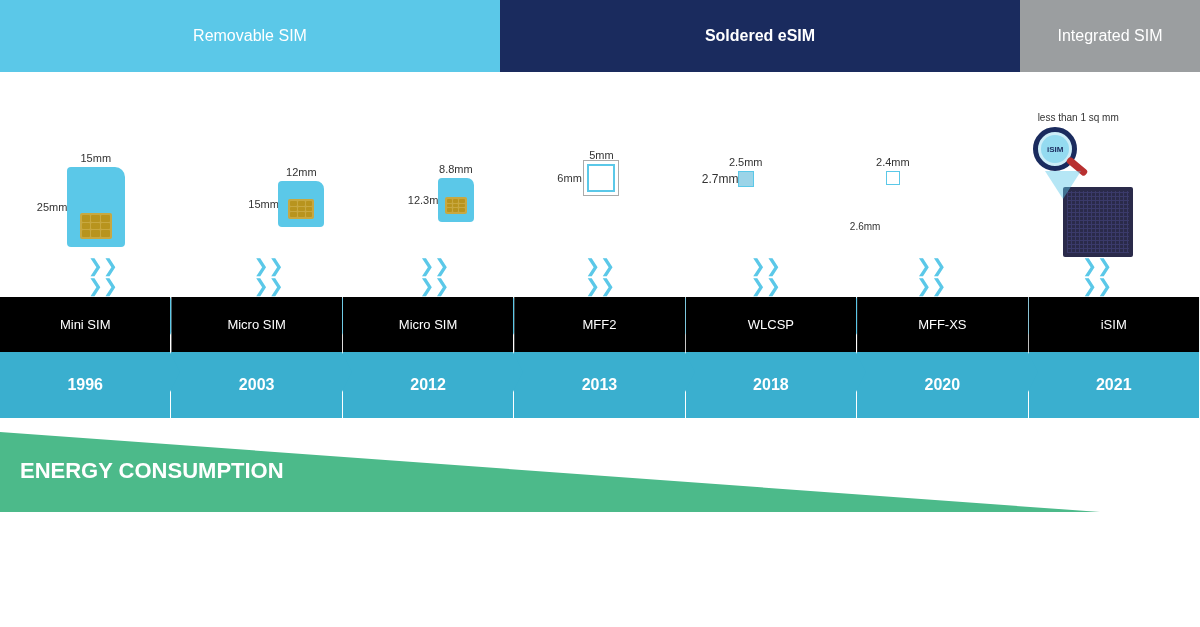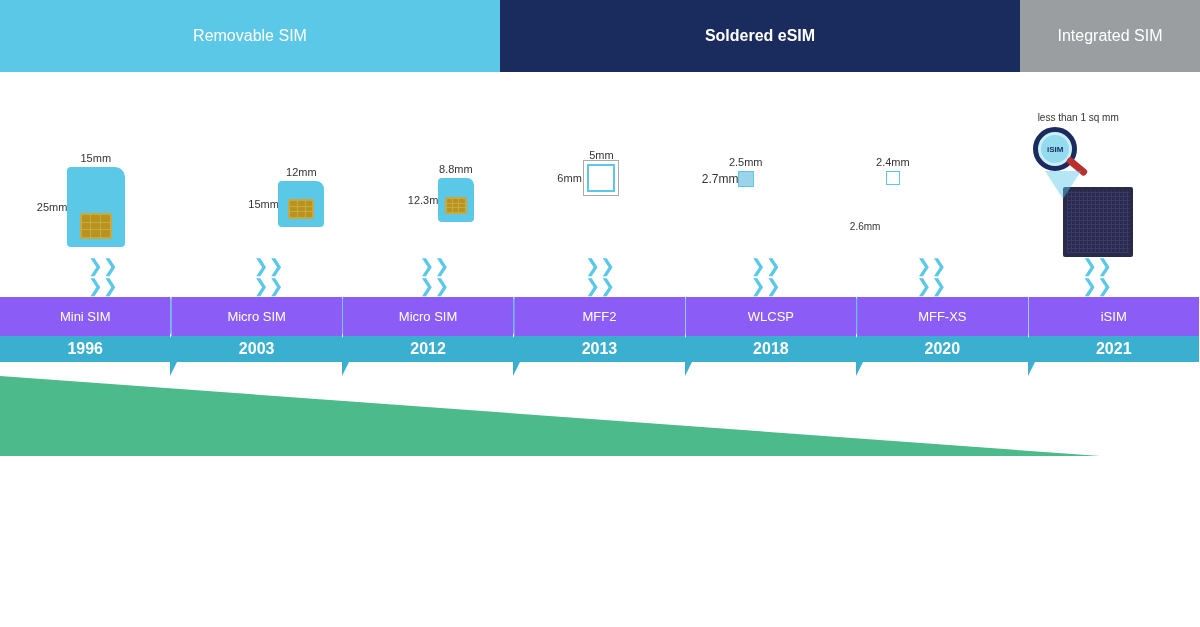--- a/index.html
+++ b/index.html
@@ -142,24 +142,24 @@
       width: calc(100% - 0px);
       margin: 0;
     }
 
     .timeline-names {
       display: flex;
       width: 100%;
     }
     .timeline-name-cell {
       flex: 1;
-      background: #8b5cf6;
+      background: #000000;
       color: #fff;
       text-align: center;
-      padding: 12px 4px;
+      padding: 20px 4px;
       font-size: 13px;
       border-right: 1px solid #fff;
       clip-path: polygon(0 0, calc(100% - 0px) 0, 100% 100%, 0 100%);
       position: relative;
     }
     .timeline-name-cell:not(:last-child)::after {
       content: '';
       position: absolute;
       right: -10px;
       top: 0;
@@ -173,21 +173,21 @@
 
     .timeline-years {
       display: flex;
       width: 100%;
     }
     .timeline-year-cell {
       flex: 1;
       background: #3aafcf;
       color: #fff;
       text-align: center;
-      padding: 4px 4px;
+      padding: 24px 4px;
       font-size: 16px;
       font-weight: 700;
       border-right: 1px solid #fff;
       position: relative;
     }
     .timeline-year-cell:not(:last-child)::after {
       content: '';
       position: absolute;
       right: -10px;
       top: 0;
@@ -484,13 +484,14 @@
     <div class="timeline-year-cell"><strong>2012</strong></div>
     <div class="timeline-year-cell"><strong>2013</strong></div>
     <div class="timeline-year-cell"><strong>2018</strong></div>
     <div class="timeline-year-cell"><strong>2020</strong></div>
     <div class="timeline-year-cell"><strong>2021</strong></div>
   </div>
 </div>
 
 <div class="energy-section">
   <div class="energy-triangle"></div>
+  <div class="energy-label">ENERGY CONSUMPTION</div>
 </div>
 
 </body></html>

